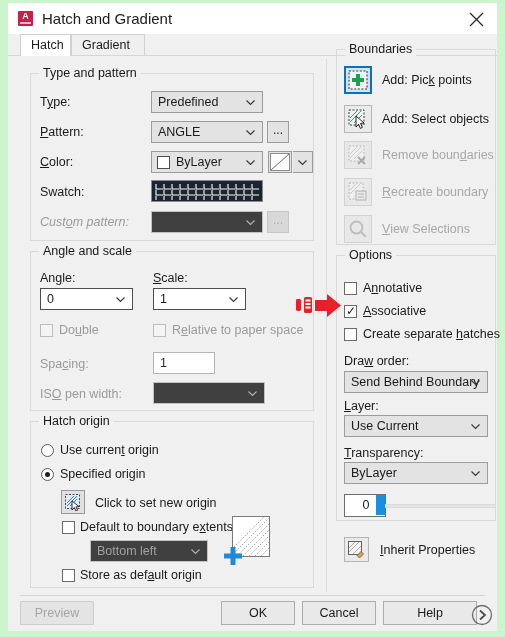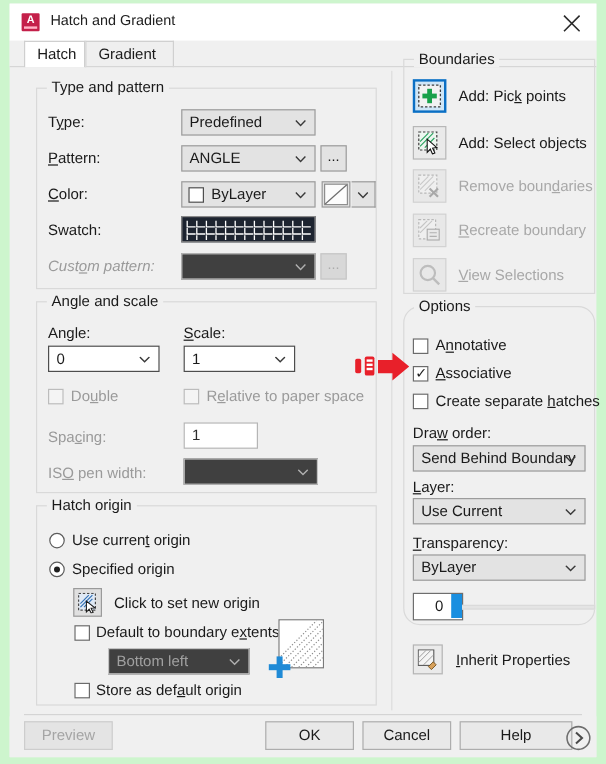--- a/index.html
+++ b/index.html
@@ -28,21 +28,21 @@
     background:#c4204a;border-radius:1px;
     color:#fff;font-size:9px;font-weight:bold;
     text-align:center;line-height:11px;
     font-family:"Liberation Sans", sans-serif;
   }
   .acad-logo .bar{
     position:absolute;left:2px;bottom:2px;width:11px;height:2px;background:#ffb3c6;
   }
   .title-text{
     position:absolute;left:34px;top:7px;
-    font-size:12px;color:#202020;
+    font-size:15px;color:#202020;
     white-space:nowrap;
   }
   .close-btn{
     position:absolute;right:8px;top:5px;width:26px;height:22px;
     cursor:pointer;
   }
   .close-btn svg{display:block;margin:4px auto;}
 
   
   .tabstrip{
@@ -553,21 +553,21 @@
   <div class="bbtn dis" style="left:336px;top:212px;">
     <svg class="bicon" width="20" height="20" viewBox="0 0 20 20">
       <circle cx="8.5" cy="8.5" r="6" fill="none" stroke="#bdbdbd" stroke-width="1.8"></circle>
       <line x1="12.8" y1="12.8" x2="18" y2="18" stroke="#bdbdbd" stroke-width="2"></line>
     </svg>
   </div>
   <div class="btxt dis" style="left:374px;top:219px;">
     <span class="u">V</span>iew Selections
   </div>
 
-  <div class="group" style="left:328px;top:252px;width:160px;height:266px;border-radius:14px;">
+  <div class="group" style="left:328px;top:252px;width:160px;height:266px;">
     <div class="legend">Options</div>
   </div>
 
   <div class="cb" style="left:336px;top:279px;"></div>
   <div class="lbl" style="left:355px;top:278px;">
     A<span class="u">n</span>notative
   </div>
 
   <div class="cb" style="left:336px;top:302px;">
     <span class="tick">✓</span>

